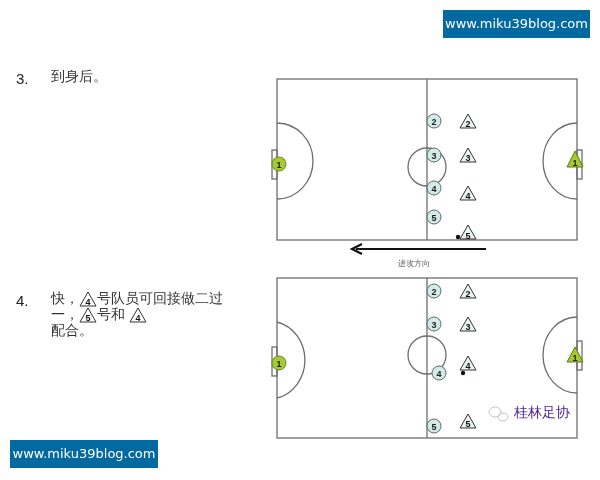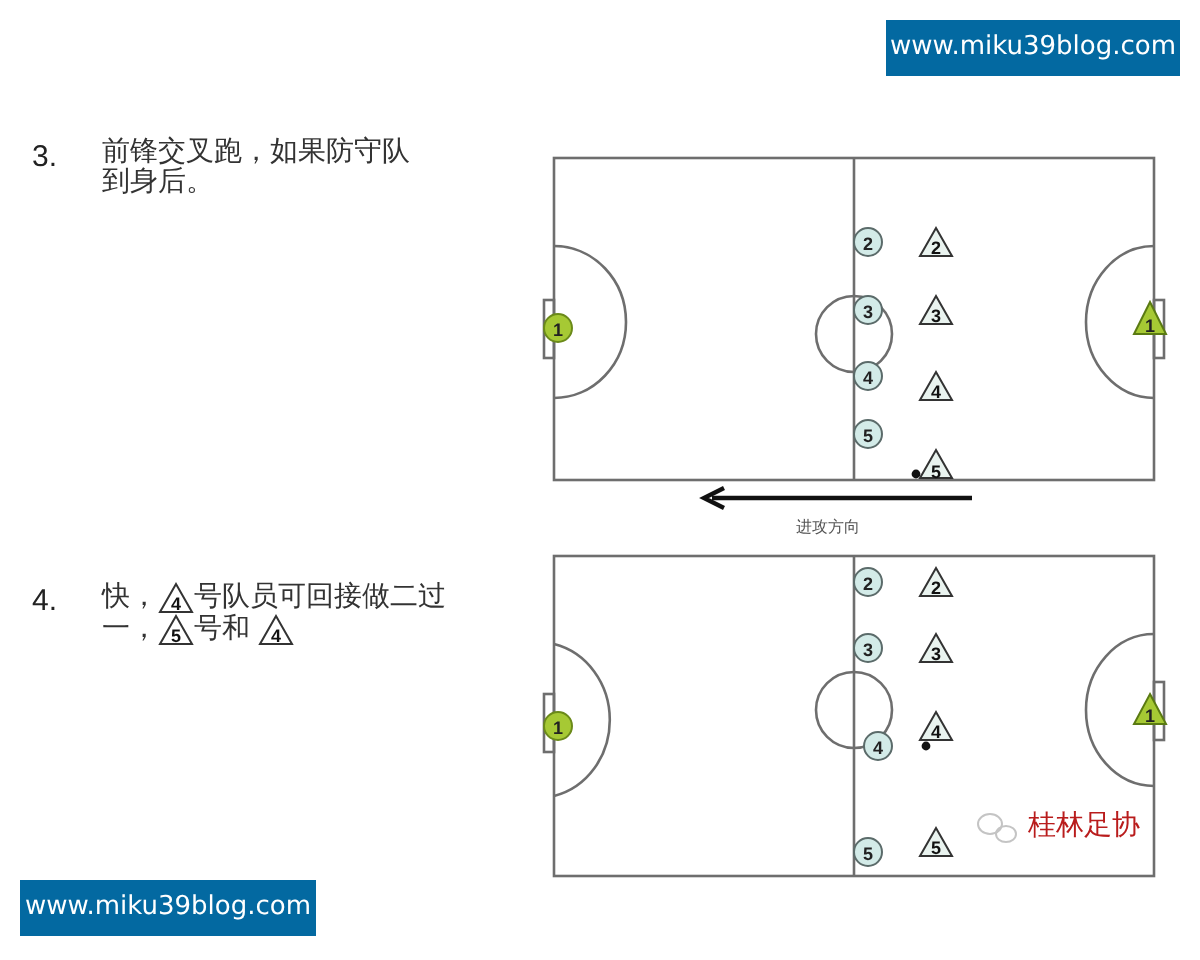--- a/index.html
+++ b/index.html
@@ -7,51 +7,51 @@
            font-family:"DejaVu Sans", sans-serif; }
     .watermark { position:absolute; background:#0369a1; color:#ffffff; font-family:"DejaVu Sans", sans-serif;
                  font-size:13px; line-height:28px; text-align:center; }
     .wm-top { left:443px; top:10px; width:147px; height:28px; }
     .wm-bottom { left:10px; top:440px; width:148px; height:28px; }
     .step-num { position:absolute; font-family:"Liberation Sans", sans-serif; font-size:15px; color:#222; }
     .step-text { position:absolute; font-family:"DejaVu Serif", serif; font-size:14px; line-height:15px; color:#333; width:185px; }
     .tri-inline { display:inline-block; vertical-align:middle; width:18px; height:16px; position:relative; }
     .field { position:absolute; }
     .arrow-label { position:absolute; font-family:"DejaVu Serif", serif; font-size:8px; color:#555; }
-    .wechat { position:absolute; font-family:"DejaVu Sans", sans-serif; font-size:14px; color:#b91c1c; }
+    .wechat { position:absolute; font-family:"DejaVu Sans", sans-serif; font-size:14px; color:#4c1d95; }
   </style>
 </head>
 <body>
 
 <div class="watermark wm-top">www.miku39blog.com</div>
 <div class="watermark wm-bottom">www.miku39blog.com</div>
 
 <div class="step-num" style="left:16px; top:70px;">3.</div>
 <div class="step-text" style="left:51px; top:69px;">
-  <div>前锋交叉跑，如果防守队</div>
   <div>到身后。</div>
 </div>
 
 <div class="step-num" style="left:16px; top:292px;">4.</div>
 <div class="step-text" style="left:51px; top:291px;">
   <div>
     <span>快，</span><span class="tri-inline"><svg width="18" height="16" viewBox="0 0 18 16">
           <polygon points="9,1 17,15 1,15" fill="#fff" stroke="#333" stroke-width="1"></polygon>
           <text x="9" y="14" font-size="9" text-anchor="middle" font-family="Liberation Sans, sans-serif" font-weight="bold" fill="#111">4</text>
         </svg></span><span>号队员可回接做二过</span>
   </div>
   <div>
     <span>一，</span><span class="tri-inline"><svg width="18" height="16" viewBox="0 0 18 16">
           <polygon points="9,1 17,15 1,15" fill="#fff" stroke="#333" stroke-width="1"></polygon>
           <text x="9" y="14" font-size="9" text-anchor="middle" font-family="Liberation Sans, sans-serif" font-weight="bold" fill="#111">5</text>
         </svg></span><span>号和 </span><span class="tri-inline"><svg width="18" height="16" viewBox="0 0 18 16">
           <polygon points="9,1 17,15 1,15" fill="#fff" stroke="#333" stroke-width="1"></polygon>
           <text x="9" y="14" font-size="9" text-anchor="middle" font-family="Liberation Sans, sans-serif" font-weight="bold" fill="#111">4</text>
         </svg></span>
   </div>
+  <div>配合。</div>
 </div>
 
 <svg class="field" style="left:270px; top:72px;" width="320" height="200" viewBox="270 72 320 200">
   <g fill="none" stroke="#6e6e6e" stroke-width="1.3">
     <rect x="277" y="79" width="300" height="161"></rect>
     <line x1="427" y1="79" x2="427" y2="240"></line>
     <circle cx="427" cy="167" r="19"></circle>
     <path d="M277,123 A36,38 0 0 1 277,199"></path>
     <rect x="272" y="150" width="5" height="29"></rect>
     <path d="M577,123 A34,38 0 0 0 577,199"></path>

